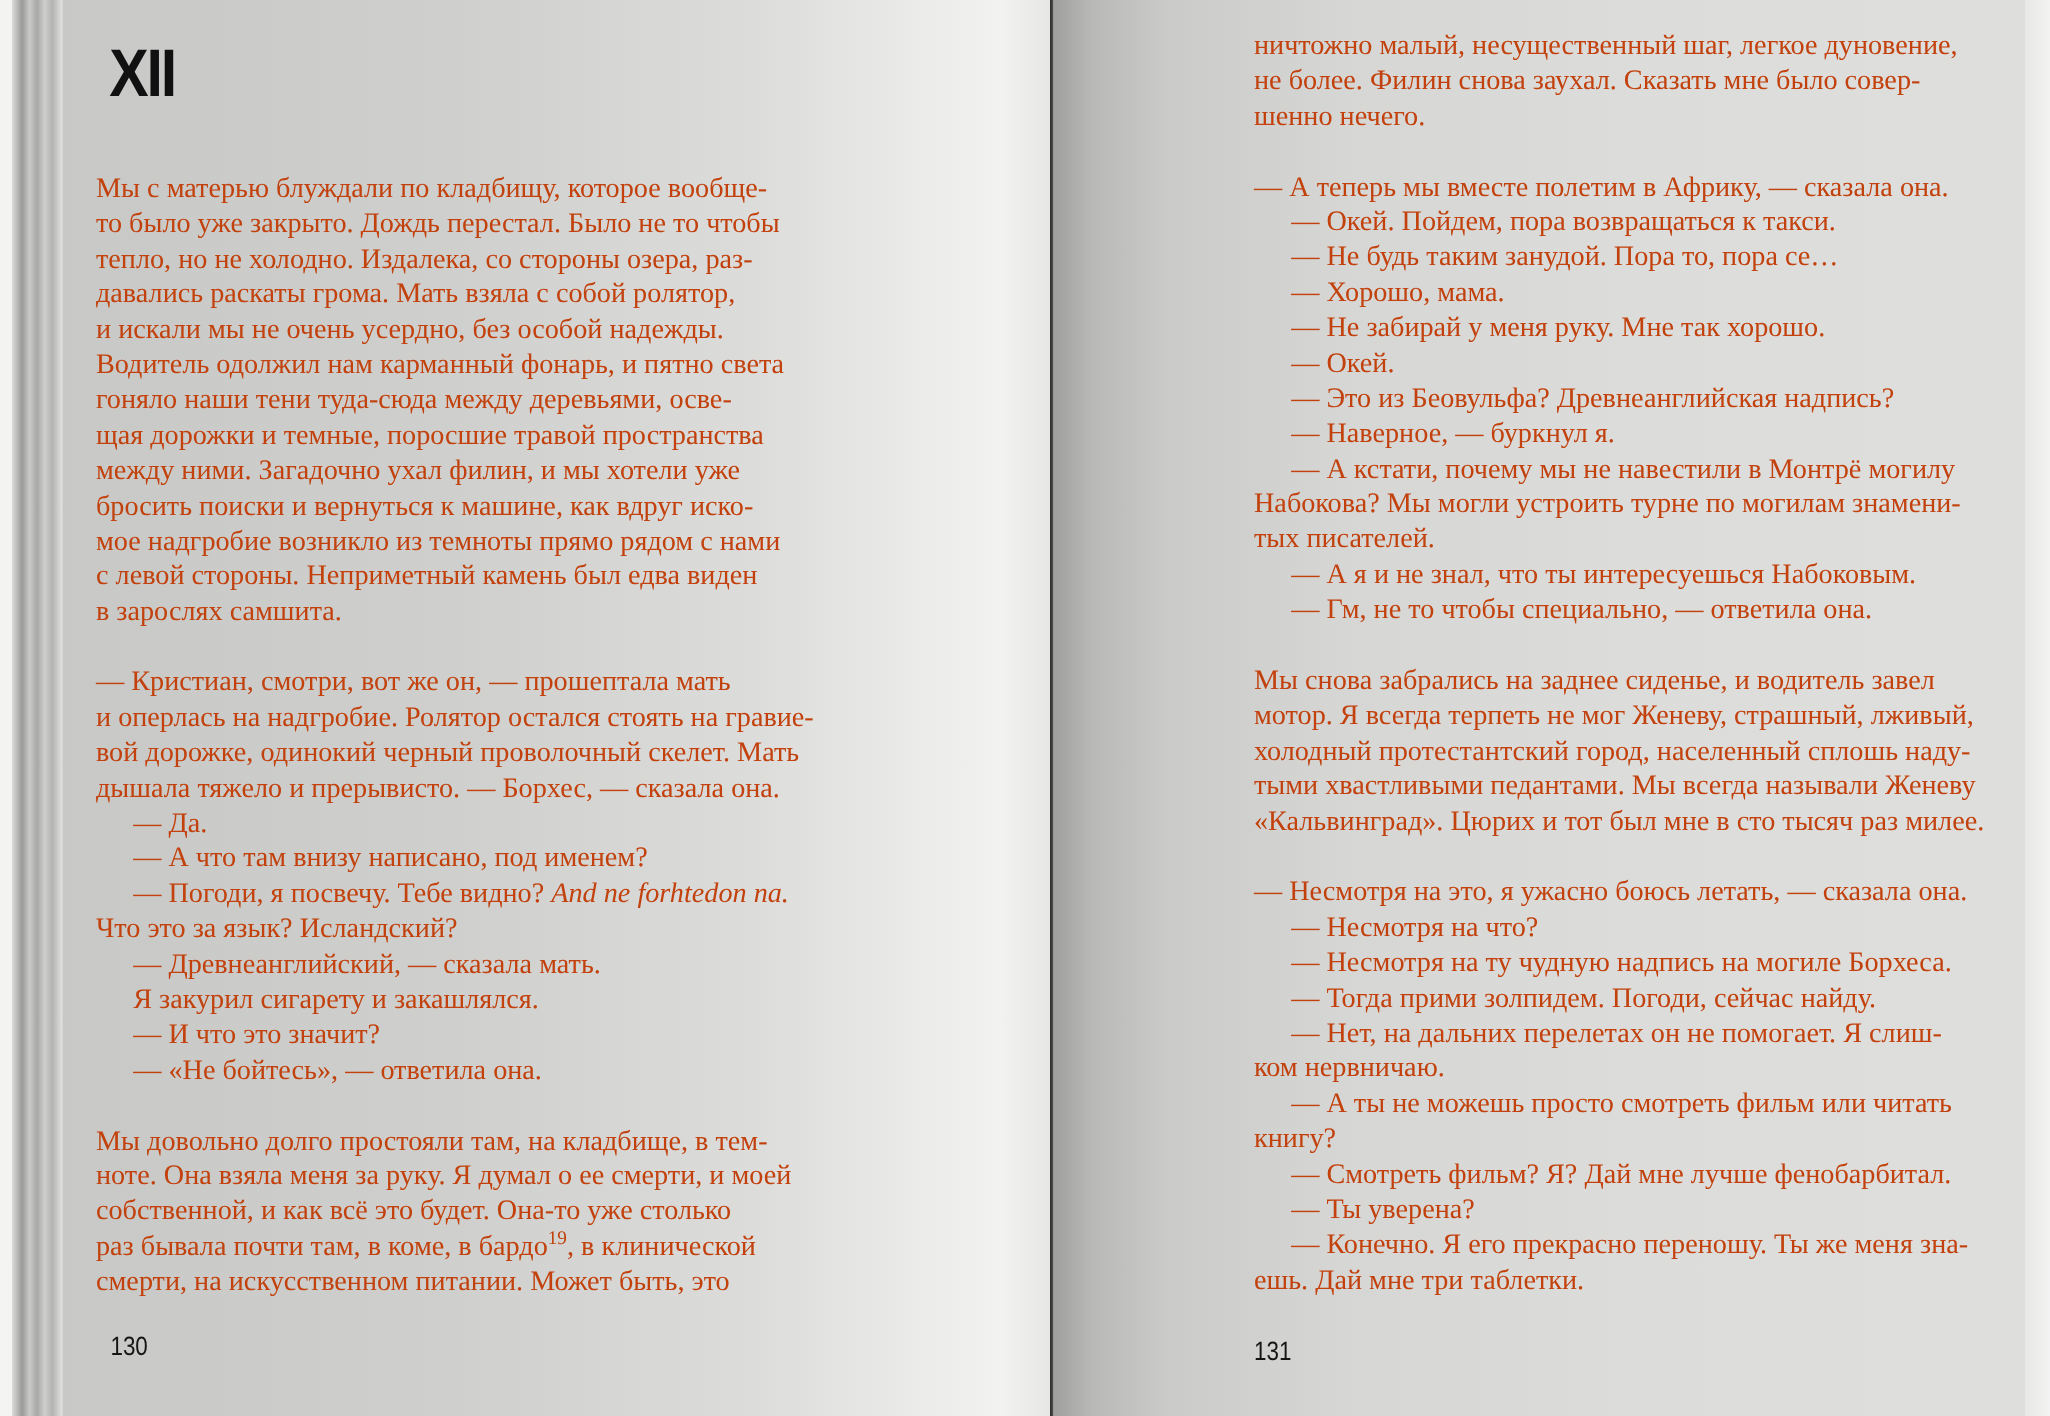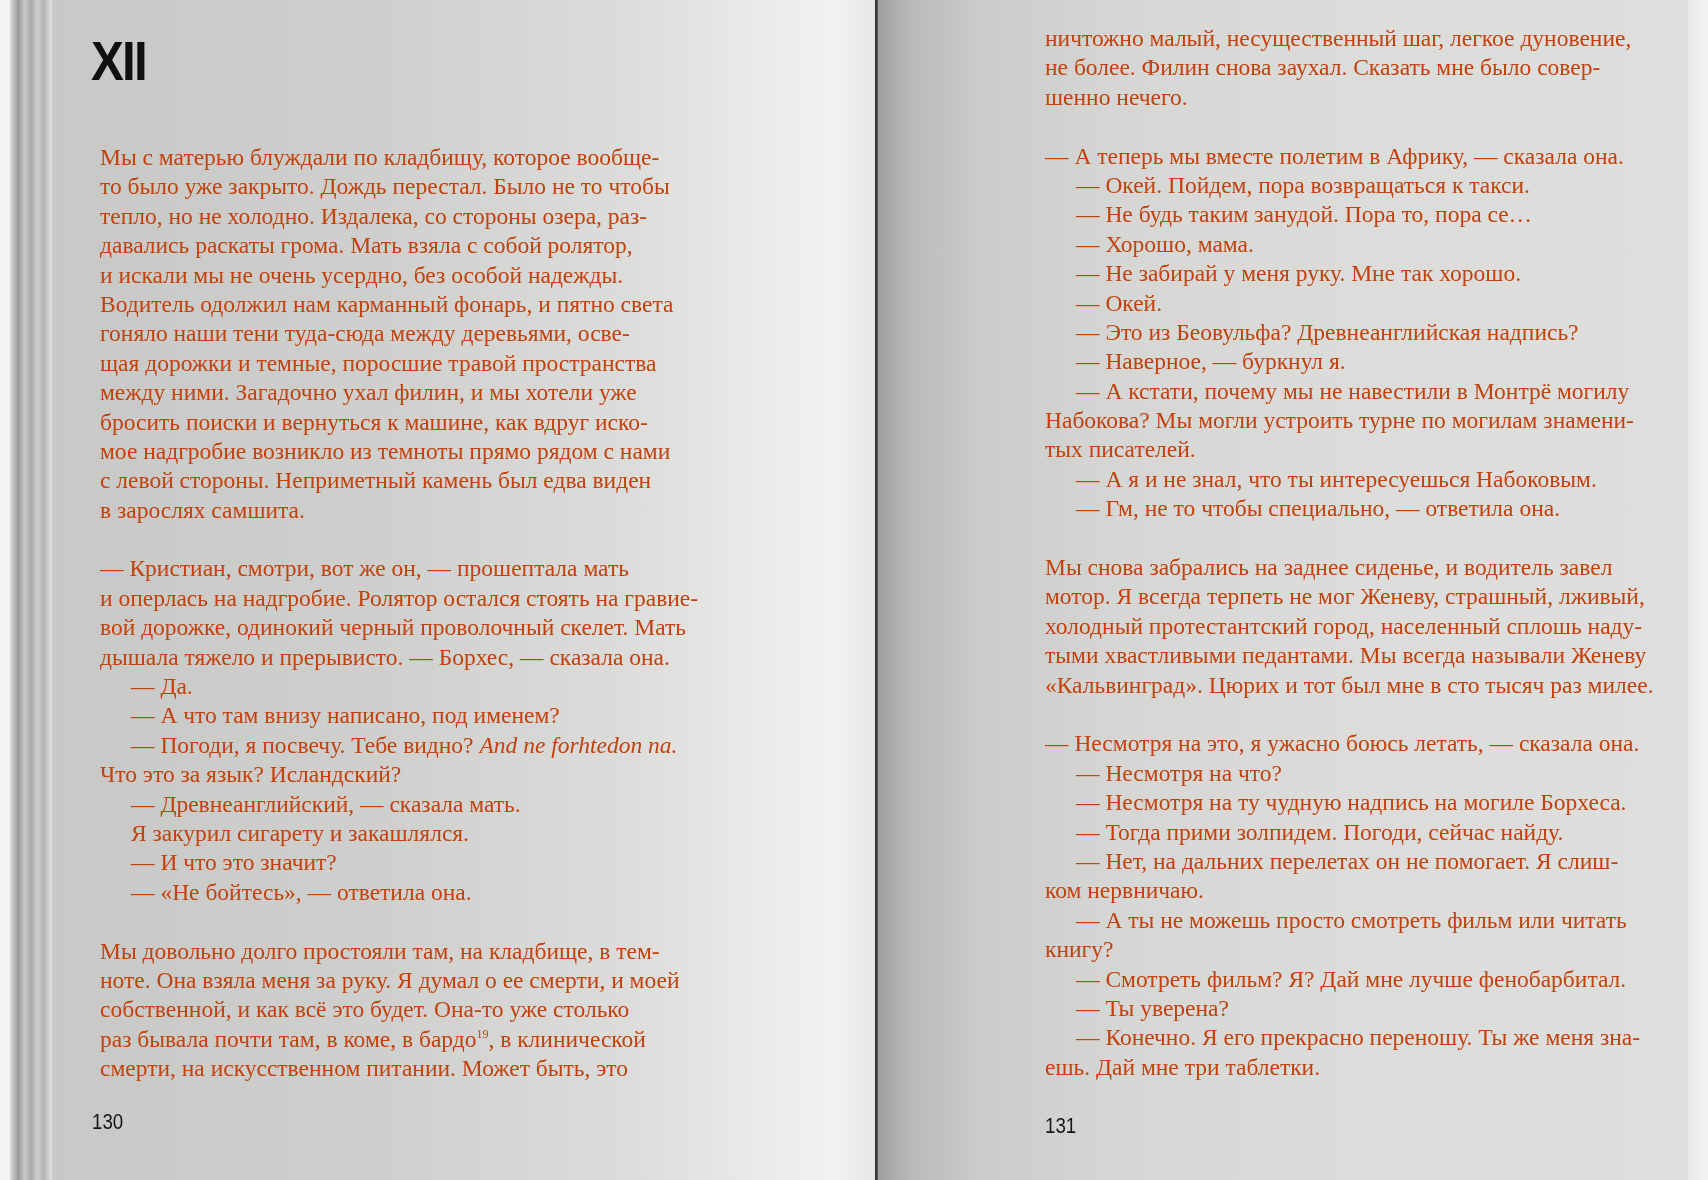--- a/index.html
+++ b/index.html
@@ -74,22 +74,22 @@
       font-family: Liberation Serif, serif;
       font-size: 23.5px;
       line-height: 29.4px;
       color: #c2410c;
       white-space: pre;
     }
     .text .line { display: block; height: 29.4px; }
     .text .indent { padding-left: 31px; }
     .text .gap { height: 29.4px; }
     .text em { font-style: italic; margin-top: 48px; }
-    .text sup { font-size: 12px; vertical-align: 9px; line-height: 0; }
-    #left-text { left: 100px; top: 143px; }
+    .text sup { font-size: 16px; vertical-align: 9px; line-height: 0; }
+    #left-text { left: 80px; top: 143px; }
     #right-text { left: 1045px; top: 24px; }
     .page-number {
       position: absolute;
       font-family: "Liberation Sans", sans-serif;
       font-size: 22px;
       color: #151515;
       transform: scaleX(0.85);
       transform-origin: left top;
     }
     #pn-left { left: 92px; top: 1109px; }

